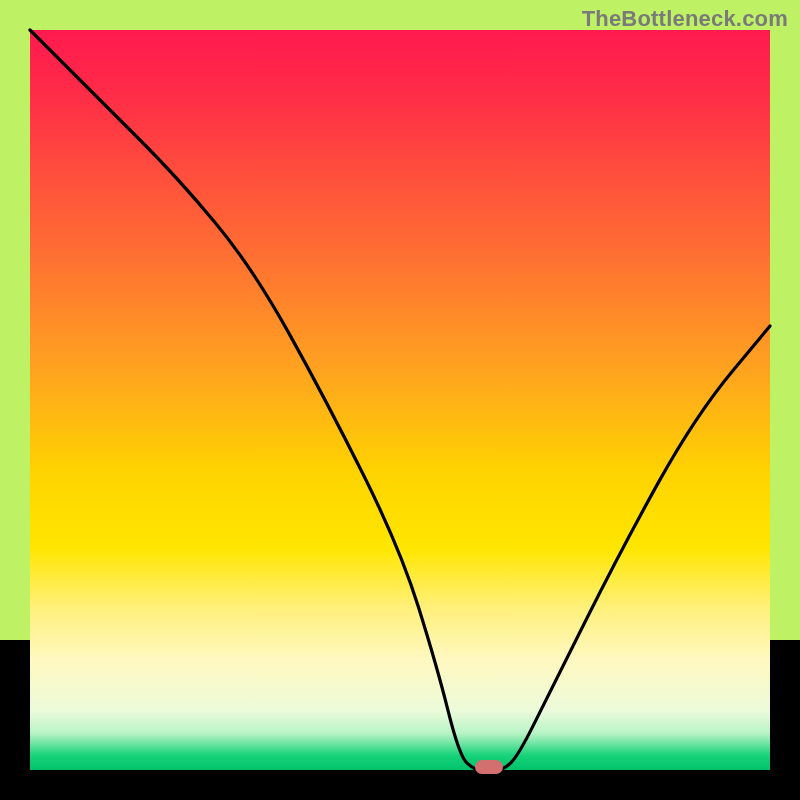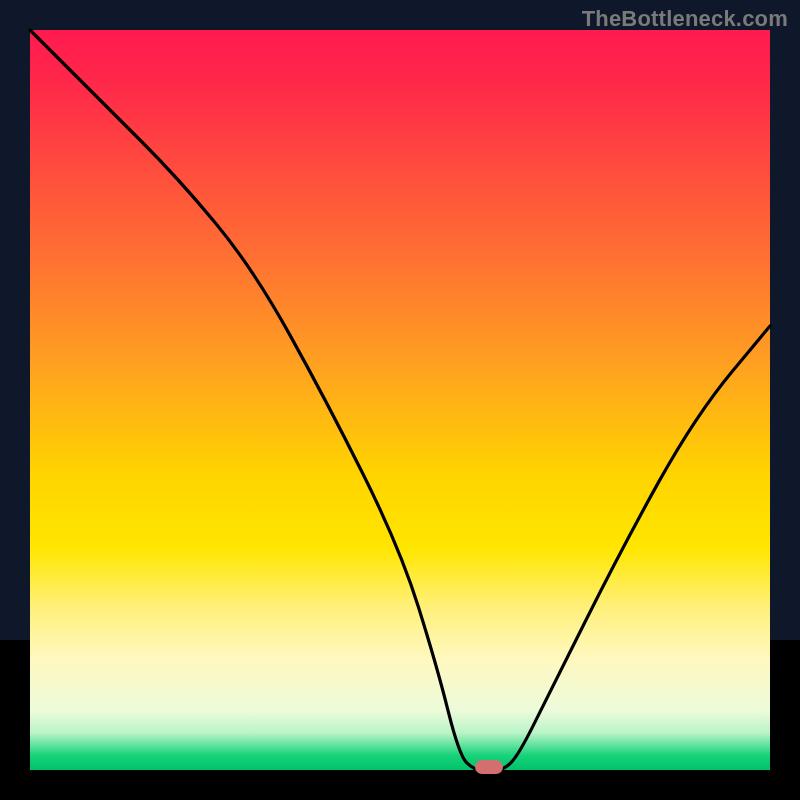--- a/index.html
+++ b/index.html
@@ -8,21 +8,21 @@
     width: 800px;
     height: 800px;
     background: #000;
     overflow: hidden;
     font-family: Arial, Helvetica, sans-serif;
   }
   .frame {
     position: relative;
     width: 800px;
     height: 640px;
-    background: #0f172a;
+    background: #bef264;
   }
   .plot-area {
     position: absolute;
     left: 30px;
     top: 30px;
     width: 740px;
     height: 740px;
     
     background: linear-gradient(
       to bottom,

